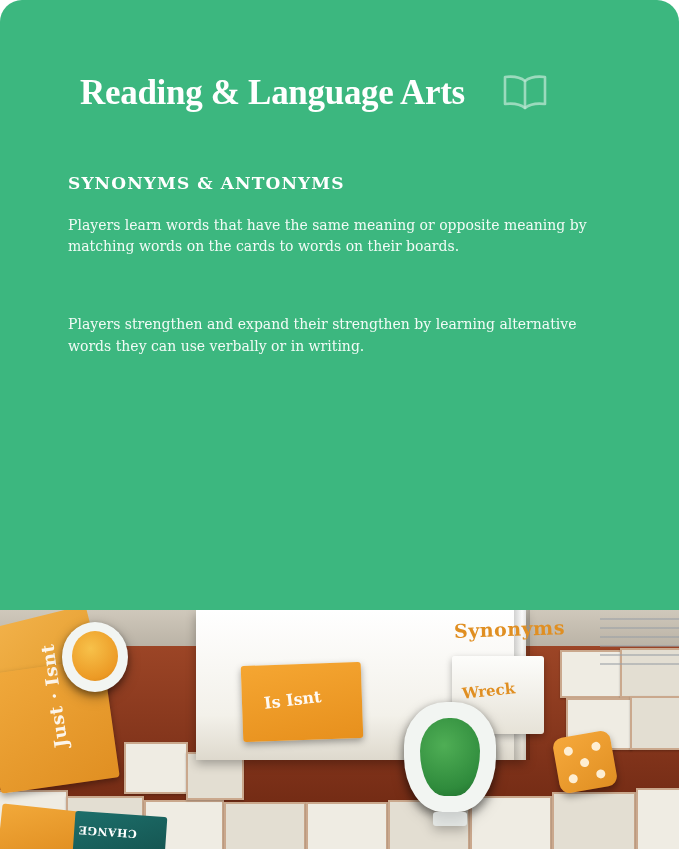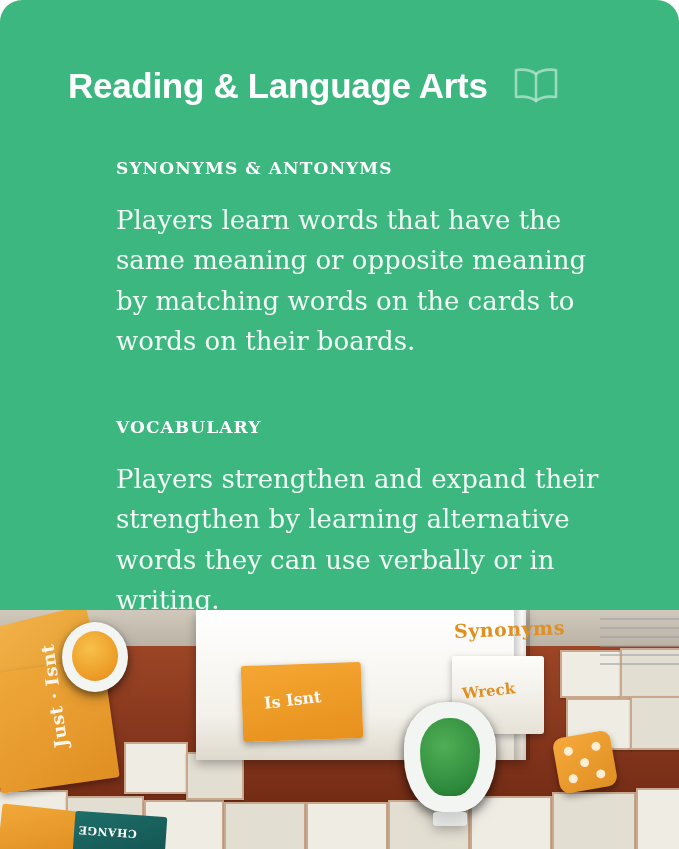--- a/index.html
+++ b/index.html
@@ -33,53 +33,52 @@
     box-sizing: border-box;
     padding: 62px 62px 0 68px;
     overflow: hidden;
   }
   .title-row {
     display: flex;
     align-items: center;
     gap: 22px;
   }
   .title {
-    font-family: Liberation Sans, sans-serif;
+    font-family: Liberation Serif, serif;
     font-weight: bold;
     font-size: 35px;
     color: #ffffff;
     letter-spacing: -0.3px;
     line-height: 1.1;
-    margin: 0;
+    margin: 12px;
     white-space: nowrap;
   }
   .book-icon {
     display: block;
     opacity: 0.65;
     margin-top: 4px;
   }
   .section {
     margin-top: 48px;
-    margin-left: 48px;
   }
   .section.second {
     margin-top: 56px;
   }
   .section-heading {
     font-family: "DejaVu Serif", serif;
     font-weight: bold;
     font-size: 17px;
     letter-spacing: 1.1px;
     color: #ffffff;
     text-transform: uppercase;
     margin: 0 0 22px 0;
   }
   .section-body {
     font-family: "DejaVu Serif", serif;
-    font-size: 26px;
+    font-size: 14px;
     line-height: 1.55;
     color: #f2fbf6;
     margin: 0;
     max-width: 560px;
     font-weight: normal;
   }
   .photo {
     position: absolute;
     left: 0;
     top: 610px;
@@ -304,21 +303,20 @@
         </svg>
       </span>
     </div>
 
     <div class="section">
       <h2 class="section-heading">SYNONYMS &amp; ANTONYMS</h2>
       <p class="section-body">Players learn words that have the same meaning or opposite meaning by matching words on the cards to words on their boards.</p>
     </div>
 
     <div class="section second">
-      <h2 class="section-heading">VOCABULARY</h2>
       <p class="section-body">Players strengthen and expand their strengthen by learning alternative words they can use verbally or in writing.</p>
     </div>
 
   </div>
 
   <div class="photo">
     <div class="ph-bg"></div>
     <div class="board-top"></div>
     <div class="board-red"></div>
 

